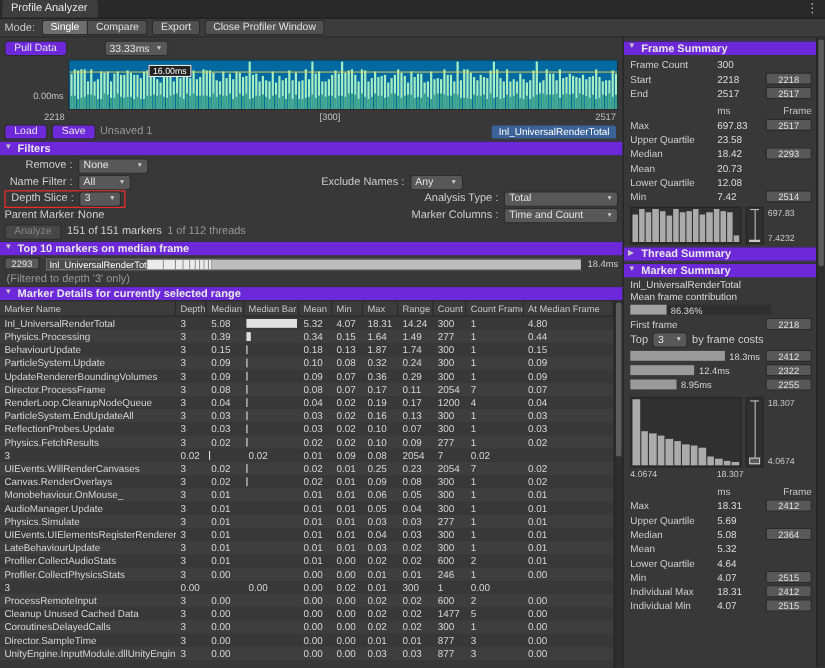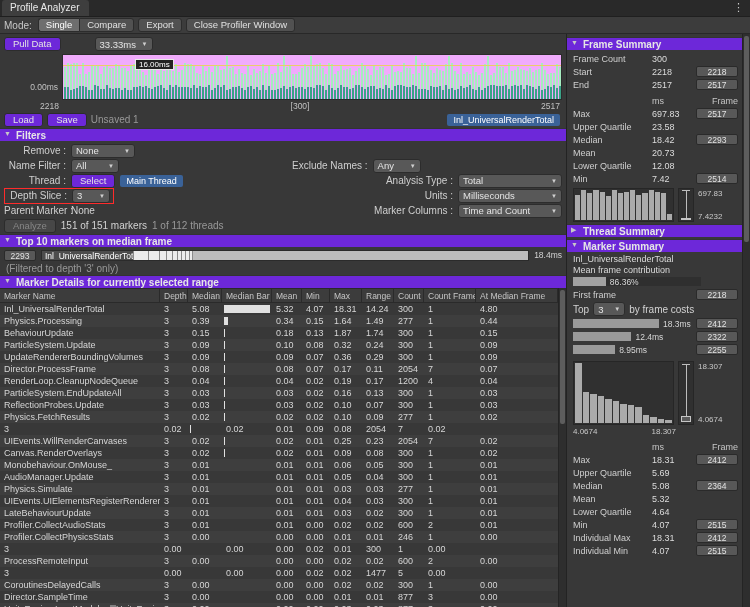--- a/index.html
+++ b/index.html
@@ -27,21 +27,21 @@
   .btn { background:#6d28d9; border:1px solid #2c2c2c; color:#e4e4e4; font-size:9.5px; height:14px; line-height:12px; padding:0 8px; border-radius:3px; font-family:inherit; }
   .btn.disabled { background:#474747; color:#868686; }
   .dd { background:#585858; border:1px solid #2c2c2c; border-radius:3px; height:14px; display:inline-flex; align-items:center; justify-content:space-between; padding:0 4px; color:#e4e4e4; font-size:9.5px; }
   .caret { font-size:6px; color:#cfcfcf; margin-left:4px; }
   .badge { display:inline-block; background:#585858; border:1px solid #2a2a2a; border-radius:2px; font-size:8.5px; color:#e2e2e2; text-align:center; width:100%; height:11px; line-height:10px; }
 
   
   .topctrl { display:flex; align-items:center; padding:3px 4px 2px 4px; gap:34px; }
   .chartwrap { display:flex; height:46px; margin:1px 4px 0 4px; }
   .ygutter { width:58px; display:flex; align-items:flex-end; justify-content:flex-end; padding:0 4px 8px 0; color:#c2c2c2; font-size:8.5px; }
-  .chart { flex:1; position:relative; background:#f0abfc; border:1px solid #2b2b2b; overflow:hidden; }
+  .chart { flex:1; position:relative; background:#0369a1; border:1px solid #2b2b2b; overflow:hidden; }
   .cbars { position:absolute; inset:0; display:flex; align-items:flex-end; gap:1px; padding:0 1px; }
   .fbar { width:2px; background:#a6edc0; display:flex; flex-direction:column; justify-content:flex-end; flex:0 0 2px; }
   .fteal { width:100%; background:#3aa387; }
   .yline { position:absolute; left:0; right:0; top:10px; height:1px; background:rgba(232,212,77,.85); z-index:2; }
   .ylinelabel { position:absolute; left:72px; top:4px; background:#222; border:1px solid #e8e8e8; color:#fff; font-size:8px; padding:0 3px; height:11px; line-height:10px; z-index:3; }
   .axisrow { display:flex; justify-content:space-between; padding:1px 6px 0 40px; color:#c2c2c2; font-size:8.5px; height:11px; }
   .loadsave { display:flex; align-items:center; gap:4px; padding:2px 6px 2px 4px; height:17px; }
   .dim { color:#989898; }
   .chip-blue { background:#3a6298; color:#fff; font-size:9px; padding:1px 6px; border-radius:2px; }
 
@@ -685,25 +685,20 @@
             <span>All</span>
             <span class="caret">▼</span>
           </div>
           <span class="flabel" style="width:auto;margin-left:168px">Exclude Names :</span>
           <div class="dd" style="width:48px">
             <span>Any</span>
             <span class="caret">▼</span>
           </div>
         </div>
         <div class="frow">
-          <span class="flabel">Thread :</span>
-          <button class="btn">Select</button>
-          <span class="chip-blue">Main Thread</span>
-        </div>
-        <div class="frow">
           <div class="redbox">
             <span class="flabel">Depth Slice :</span>
             <div class="dd" style="width:38px">
               <span>3</span>
               <span class="caret">▼</span>
             </div>
           </div>
         </div>
         <div class="frow">
           <span class="flabel">Parent Marker :</span>
@@ -713,27 +708,20 @@
           <button class="btn disabled">Analyze</button>
           <span>151 of 151 markers</span>
           <span class="dim">1 of 112 threads</span>
         </div>
 
         <div class="rfilters">
           <div class="frow">
             <span class="flabel">Analysis Type :</span>
             <div class="dd" style="width:104px">
               <span>Total</span>
-              <span class="caret">▼</span>
-            </div>
-          </div>
-          <div class="frow">
-            <span class="flabel">Units :</span>
-            <div class="dd" style="width:104px">
-              <span>Milliseconds</span>
               <span class="caret">▼</span>
             </div>
           </div>
           <div class="frow">
             <span class="flabel">Marker Columns :</span>
             <div class="dd" style="width:104px">
               <span>Time and Count</span>
               <span class="caret">▼</span>
             </div>
           </div>
@@ -1087,20 +1075,21 @@
                 <div class="td td-bar"></div>
                 <div class="td">0.00</div>
                 <div class="td">0.00</div>
                 <div class="td">0.02</div>
                 <div class="td">0.02</div>
                 <div class="td">600</div>
                 <div class="td">2</div>
                 <div class="td">0.00</div>
               </div>
               <div class="tr grid-cols">
+                <div class="td">Cleanup Unused Cached Data</div>
                 <div class="td">3</div>
                 <div class="td">0.00</div>
                 <div class="td td-bar"></div>
                 <div class="td">0.00</div>
                 <div class="td">0.00</div>
                 <div class="td">0.02</div>
                 <div class="td">0.02</div>
                 <div class="td">1477</div>
                 <div class="td">5</div>
                 <div class="td">0.00</div>

